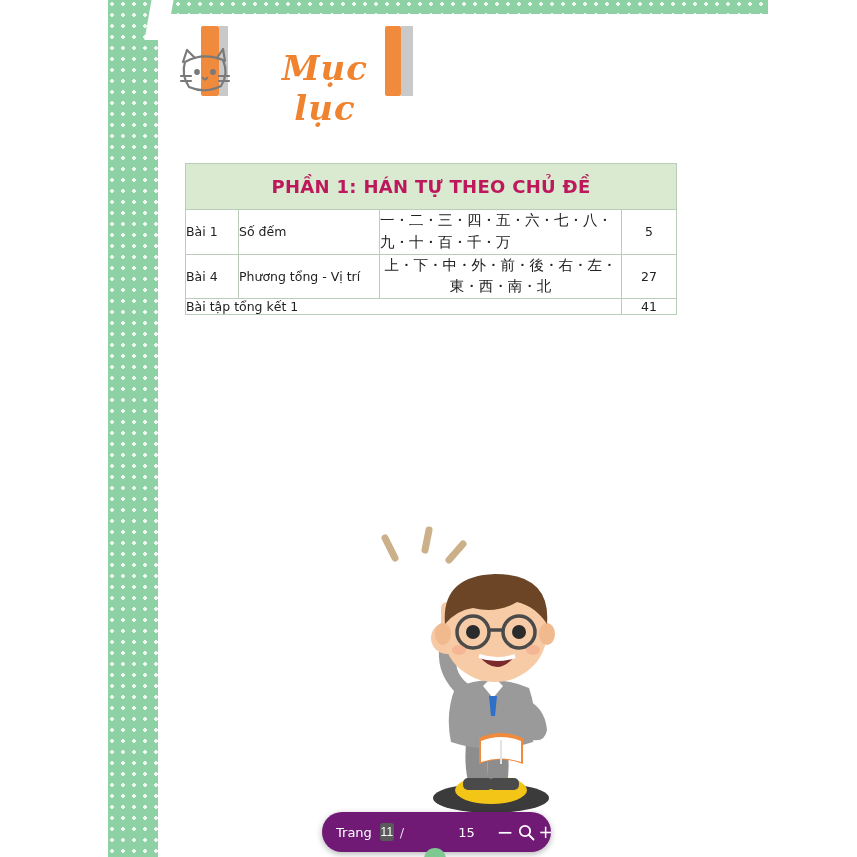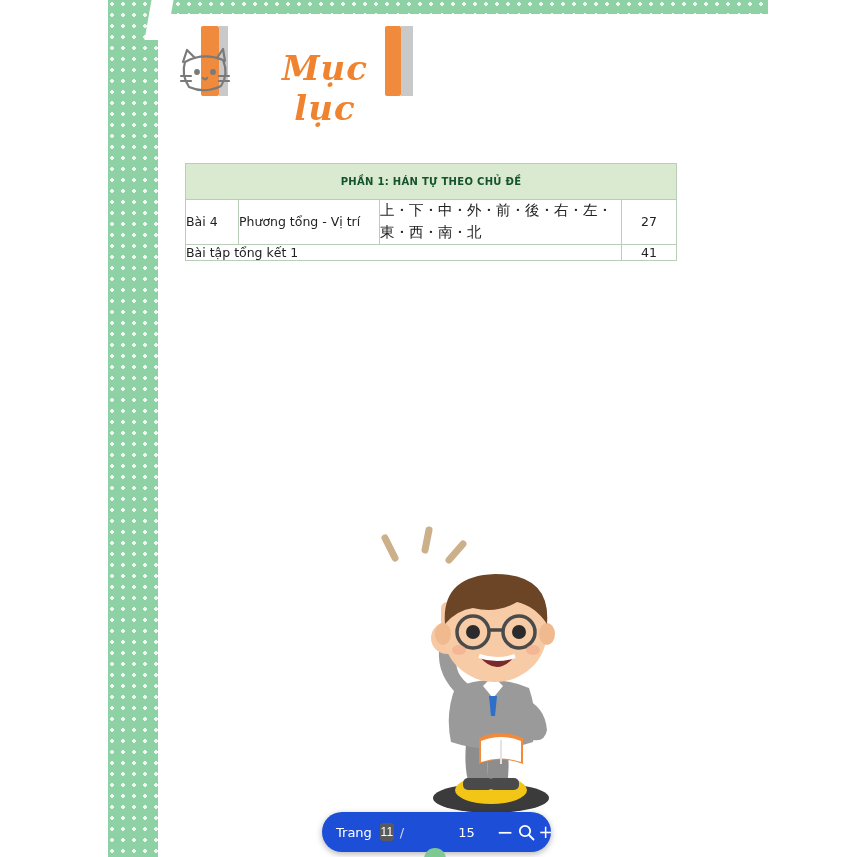--- a/index.html
+++ b/index.html
@@ -129,40 +129,40 @@
   }
   .toc td, .toc th {
     border: 1px solid #b9cdb8;
     padding: 0;
     vertical-align: middle;
   }
   .toc .section-head {
     background: #d9ead0;
     text-align: center;
     font-weight: bold;
-    font-size: 10px;
+    font-size: 18px;
     letter-spacing: .3px;
     padding: 12px 6px;
-    color: #14532d;
+    color: #be185d;
   }
   .c-lesson { width: 52px; padding: 8px 8px; white-space: nowrap; }
   .c-topic  { width: 140px; padding: 8px 8px; }
   .c-chars  { padding: 9px 10px; font-family: "DejaVu Serif", serif; font-size: 14.5px; line-height: 1.5; }
   .c-page   { width: 54px; text-align: center; padding: 8px 4px; }
   .c-span   { padding: 10px 8px 10px 12px; margin-left: 19px; }
 
   
   .illus { position: absolute; left: 355px; top: 520px; width: 250px; height: 300px; }
 
   
   .toolbar {
     position: absolute;
     left: 314px; top: 812px;
     width: 229px; height: 40px;
-    background: #1d4ed8;
+    background: #701a75;
     border-radius: 20px;
     display: flex;
     align-items: center;
     color: #ffffff;
     font-size: 13px;
     box-shadow: 0 2px 6px rgba(0,0,0,.3);
   }
   .tb-label { margin-left: 14px; }
   .tb-pagebox {
     background: #5a5a5a;
@@ -228,27 +228,33 @@
 
     <div class="title-muc-luc">Mục lục</div>
   </div>
 
   <table class="toc">
     <tbody>
       <tr>
         <td class="section-head" colspan="4">PHẦN 1: HÁN TỰ THEO CHỦ ĐỀ</td>
       </tr>
 
+      <tr>
+        <td class="c-lesson">Bài 1</td>
+        <td class="c-topic">Số đếm</td>
+        <td class="c-chars" style="white-space:normal;">一・二・三・四・五・六・七・八・九・十・百・千・万</td>
+        <td class="c-page">5</td>
+      </tr>
 
 
 
       <tr>
         <td class="c-lesson">Bài 4</td>
         <td class="c-topic">Phương tổng - Vị trí</td>
-        <td class="c-chars" style="white-space:pre-line;">上・下・中・外・前・後・右・左・
+        <td class="c-chars" style="white-space:pre-line;text-align:center;">上・下・中・外・前・後・右・左・
 東・西・南・北</td>
         <td class="c-page">27</td>
       </tr>
 
       <tr>
         <td class="c-span" colspan="3">Bài tập tổng kết 1</td>
         <td class="c-page">41</td>
       </tr>
     </tbody>
   </table>

